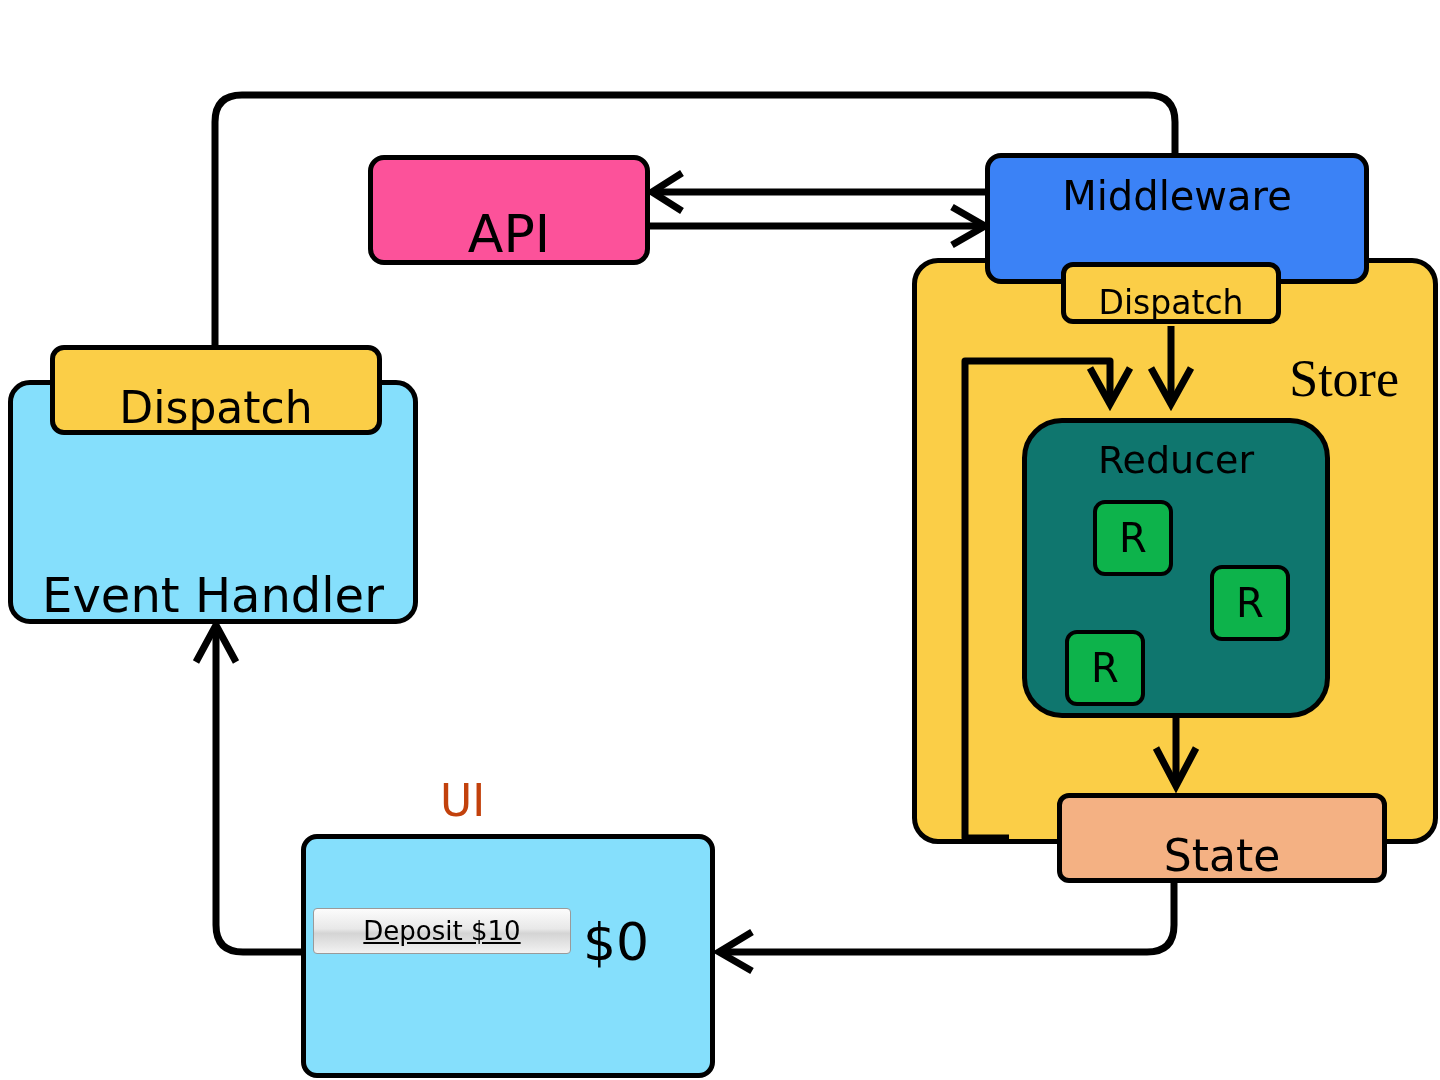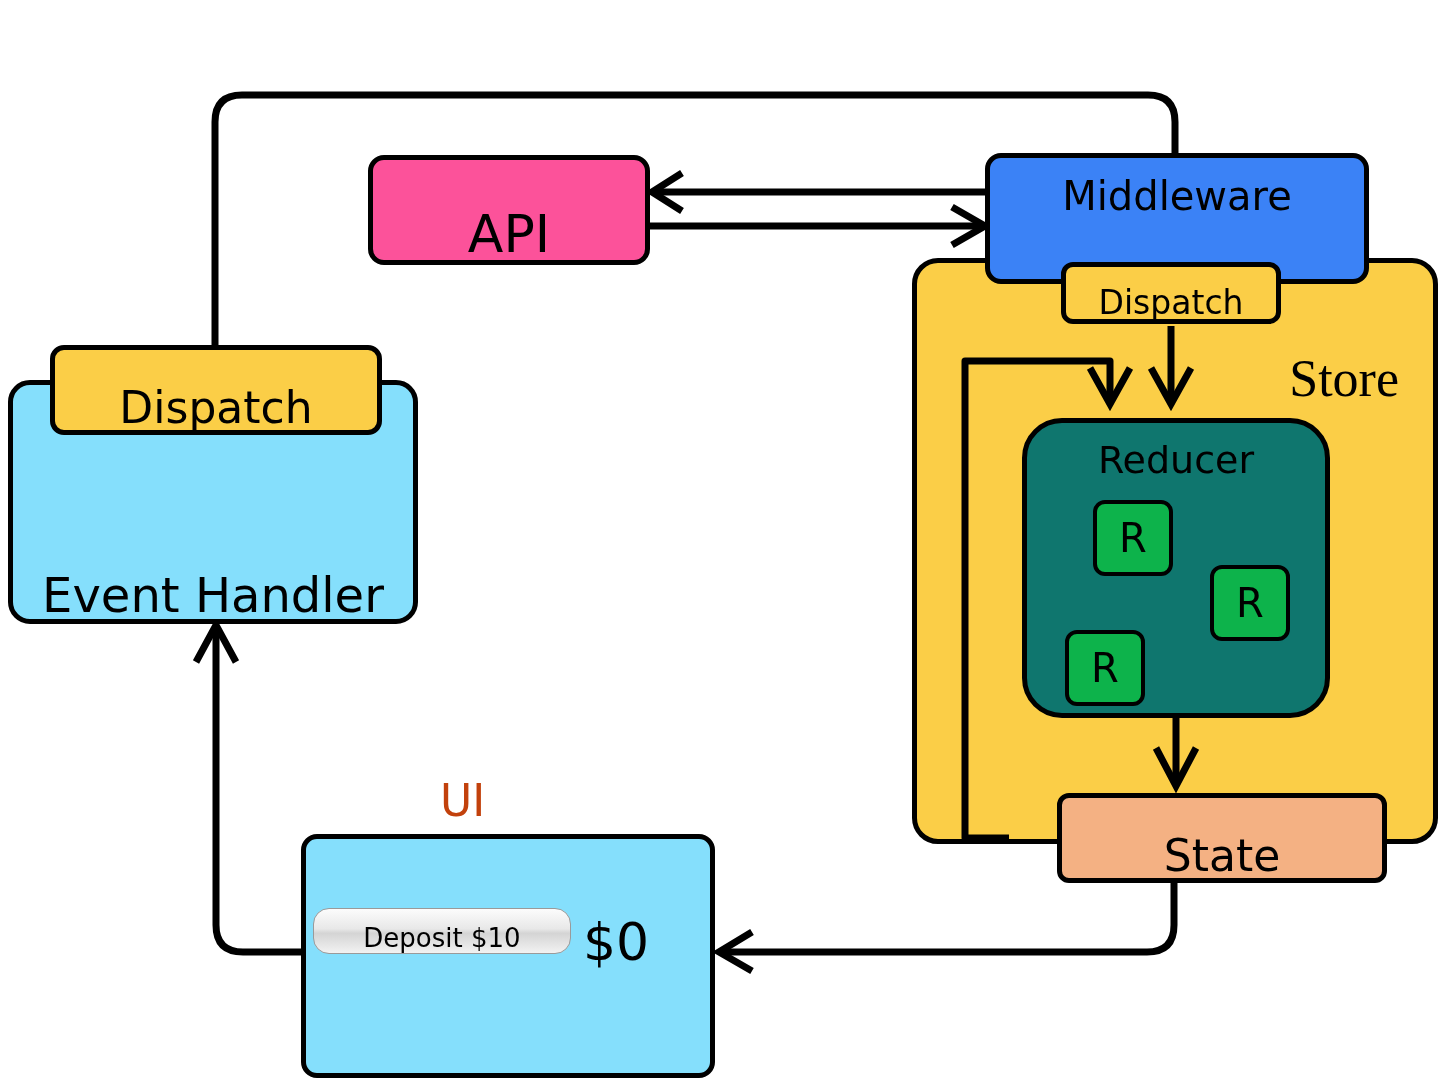--- a/index.html
+++ b/index.html
@@ -128,26 +128,27 @@
     left: 301px; top: 834px; width: 414px; height: 244px;
     border-radius: 16px;
     background: #85DFFC;
     z-index: 4;
     display: block;
   }
   .ui-btn {
     position: absolute;
     box-sizing: border-box;
     border: 1px solid #9a9a9a;
-    border-radius: 16px;
+    border-radius: 4px;
     background: linear-gradient(to bottom, #fcfcfc 0%, #e8e8e8 45%, #d4d4d4 55%, #f2f2f2 100%);
     width: 258px; height: 46px;
-    display: flex; align-items: flex-end; justify-content: center;
+    display: flex; align-items: center; justify-content: center;
     font-size: 26px; color: #000;
     z-index: 6;
+    text-decoration: underline;
   }
   #btn-deposit  { left: 313px; top: 908px; }
   #btn-withdraw { left: 313px; top: 964px; }
   #ui-balance {
     position: absolute;
     left: 583px; top: 912px;
     font-size: 52px; color: #000;
     z-index: 6;
   }
 

